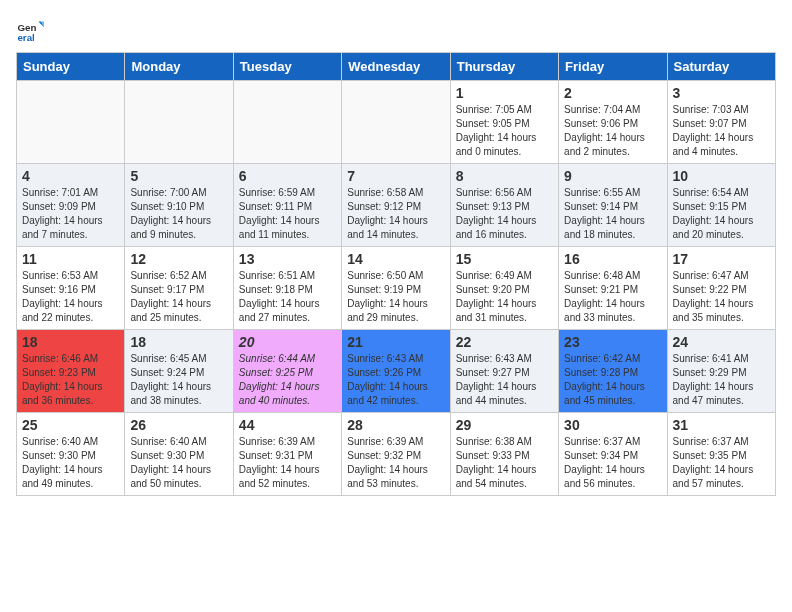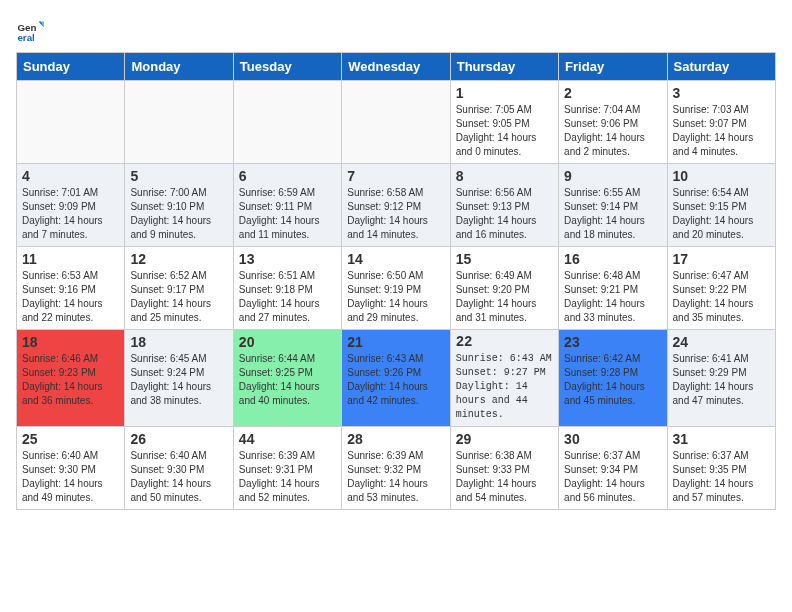--- a/index.html
+++ b/index.html
@@ -198,29 +198,29 @@
       </tr>
       <tr>
         <td class="calendar-cell alt-row" style="background: #ef4444;">
           <span class="day-number">18</span>
           <div class="cell-text">Sunrise: 6:46 AM<br>Sunset: 9:23 PM<br>Daylight: 14 hours and 36 minutes.</div>
         </td>
         <td class="calendar-cell alt-row" style="background: rgb(238, 242, 247);">
           <span class="day-number">18</span>
           <div class="cell-text">Sunrise: 6:45 AM<br>Sunset: 9:24 PM<br>Daylight: 14 hours and 38 minutes.</div>
         </td>
-        <td class="calendar-cell alt-row" style="background: #86efac;">
+        <td class="calendar-cell alt-row" style="background: #f0abfc; font-style: italic;">
           <span class="day-number">20</span>
           <div class="cell-text">Sunrise: 6:44 AM<br>Sunset: 9:25 PM<br>Daylight: 14 hours and 40 minutes.</div>
         </td>
         <td class="calendar-cell alt-row" style="background: #3b82f6;">
           <span class="day-number">21</span>
           <div class="cell-text">Sunrise: 6:43 AM<br>Sunset: 9:26 PM<br>Daylight: 14 hours and 42 minutes.</div>
         </td>
-        <td class="calendar-cell alt-row" style="background: rgb(238, 242, 247); font-family: Liberation Mono, monospace;">
+        <td class="calendar-cell alt-row" style="background: rgb(238, 242, 247);">
           <span class="day-number">22</span>
           <div class="cell-text">Sunrise: 6:43 AM<br>Sunset: 9:27 PM<br>Daylight: 14 hours and 44 minutes.</div>
         </td>
         <td class="calendar-cell alt-row" style="background: #3b82f6;">
           <span class="day-number">23</span>
           <div class="cell-text">Sunrise: 6:42 AM<br>Sunset: 9:28 PM<br>Daylight: 14 hours and 45 minutes.</div>
         </td>
         <td class="calendar-cell alt-row" style="background: rgb(238, 242, 247);">
           <span class="day-number">24</span>
           <div class="cell-text">Sunrise: 6:41 AM<br>Sunset: 9:29 PM<br>Daylight: 14 hours and 47 minutes.</div>

